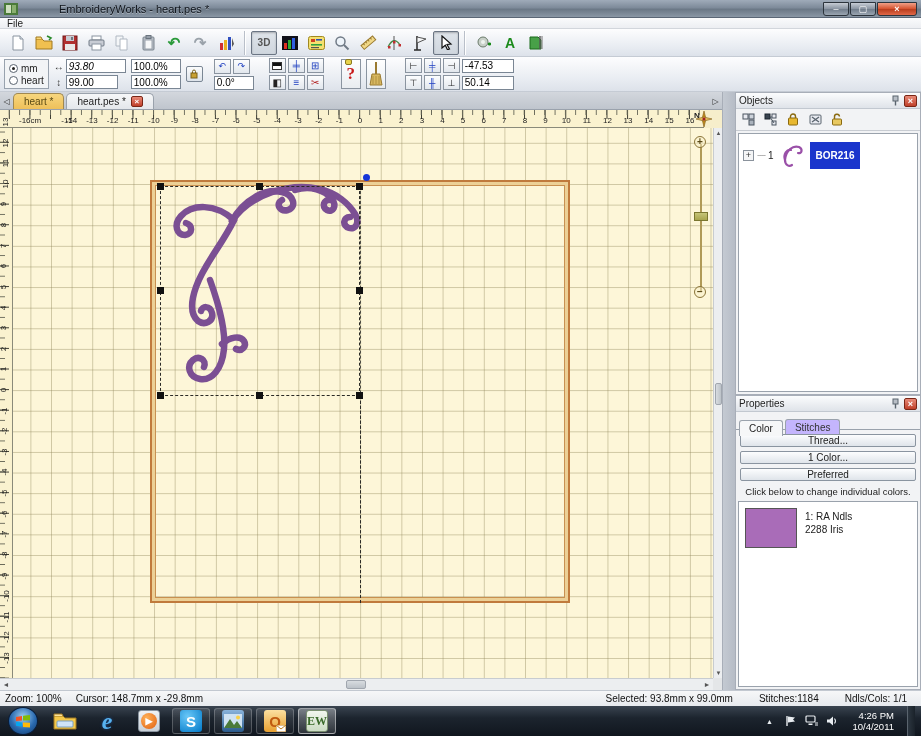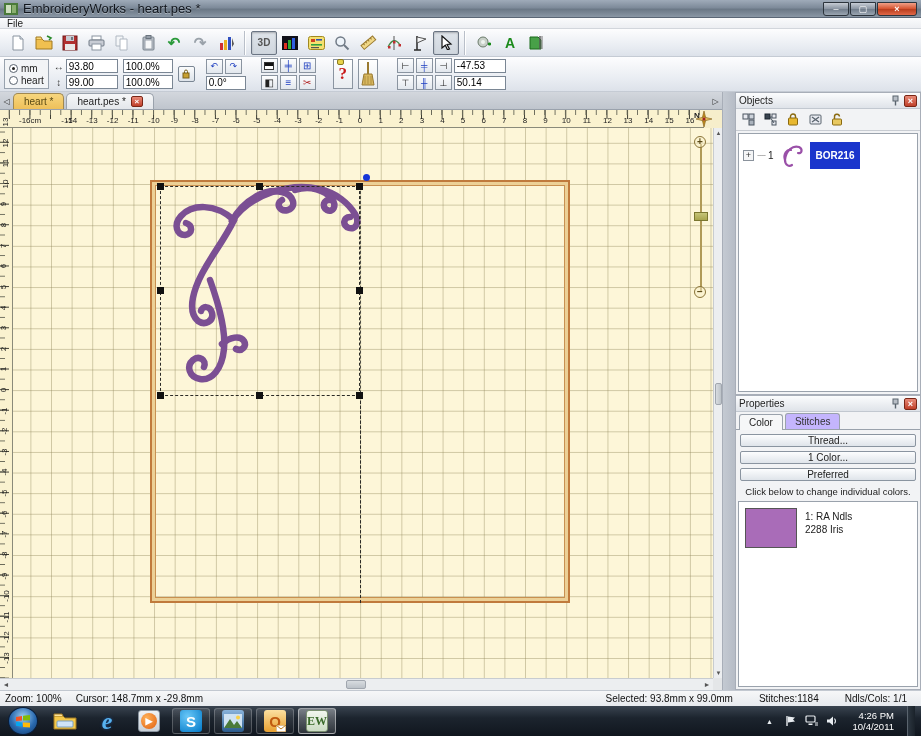--- a/index.html
+++ b/index.html
@@ -3,21 +3,21 @@
 <meta charset="utf-8">
 <style>
   * { margin:0; padding:0; box-sizing:border-box; }
   html,body { width:921px; height:736px; overflow:hidden; font-family:"Liberation Sans", sans-serif; }
   .screen { position:relative; width:921px; height:736px; background:#e8eaee; font-size:11px; color:#222; }
 
   
   .titlebar { height:18px; display:flex; align-items:center; padding:0 4px;
     background:linear-gradient(#9fabb9,#7e8b9a 45%,#6b7886 55%,#8a97a5); border-bottom:1px solid #5a6675; }
   .titlebar .appicon { width:14px; height:12px; margin-right:5px; }
-  .titlebar .title { color:#10151c; font-size:13px; text-shadow:0 1px 0 rgba(255,255,255,.35); flex:1; }
+  .titlebar .title { color:#10151c; font-size:11px; text-shadow:0 1px 0 rgba(255,255,255,.35); flex:1;margin-left:36px; }
   .wincontrols { display:flex; }
   .wincontrols .wbtn { width:26px; height:14px; margin-left:1px; border:1px solid #2c343c; border-radius:0 0 3px 3px;
     background:linear-gradient(#c6ccd4,#8893a0 50%,#707c8a 51%,#9aa5b1); color:#fff; font-size:9px; line-height:12px; text-align:center; }
   .wincontrols .close { background:linear-gradient(#f0a088,#d4502c 50%,#b83c1c 51%,#e06848); width:40px; font-weight:bold; }
 
   
   .menubar { height:11px; background:linear-gradient(#fafbfc,#eceef2); border-bottom:1px solid #d2d6dc; display:flex; align-items:center; }
   .menubar .menuitem { padding:0 7px; font-size:10px; line-height:11px; }
 
   
@@ -114,21 +114,21 @@
   .pclose { width:13px; height:12px; background:linear-gradient(#e88a78,#c0402a); border:1px solid #7a2616; border-radius:2px;
     color:#fff; font-size:9px; line-height:10px; text-align:center; font-weight:bold; }
   .objtoolbar { height:22px; display:flex; align-items:center; gap:4px; padding:0 4px; border-bottom:1px solid #c8ccd2; }
   .objtoolbar .obtn { width:18px; height:18px; display:flex; align-items:center; justify-content:center; }
   .objlist { flex:1; margin:2px; background:#fff; border:1px solid #9aa2ac; position:relative; }
   .objrow { display:flex; align-items:center; gap:3px; padding:6px 4px; }
   .expander { width:11px; height:11px; border:1px solid #8a929c; background:#f4f5f6; font-size:9px; line-height:9px; text-align:center; color:#333; }
   .treedash { color:#999; font-size:9px; letter-spacing:-1px; }
   .objsel { background:#1a35cc; color:#fff; font-size:10px; padding:8px 6px; font-weight:bold; }
 
-  .proptabs { display:flex; align-items:center; height:18px; padding:7px 3px; border-bottom:1px solid #9aa2ac; }
+  .proptabs { display:flex; align-items:flex-start; height:18px; padding:7px 3px; border-bottom:1px solid #9aa2ac; }
   .ptab { height:16px; padding:0 9px; font-size:10px; display:flex; align-items:center;
     border:1px solid #9aa2ac; border-bottom:none; border-radius:3px 3px 0 0; margin-right:2px; }
   .ptab.active { background:#f6f7f8; position:relative; top:1px; }
   .ptab.idle { background:#c4b5fd; color:#333; }
   .propbtns { display:flex; gap:4px; padding:4px 4px 2px;flex-direction:column; }
   .pbtn { flex:1; height:18px; border:1px solid #8a94a0; background:linear-gradient(#fcfdfe,#dfe4ea);
     font-size:10px; display:flex; align-items:center; justify-content:center; border-radius:2px; }
   .prophint { font-size:9.5px; text-align:center; padding:3px 0 4px; color:#222; }
   .colorlist { flex:1; margin:0 2px 2px; background:#fff; border:1px solid #9aa2ac; overflow:hidden; }
   .colorrow { display:flex; gap:8px; padding:6px; }
@@ -323,21 +323,21 @@
           <span>mm</span>
         </div>
       <div class="radio-row">
           <span class="rdot"></span>
           <span>heart</span>
         </div>
     </div>
     <div class="stack2">
       <div class="rowc">
           <span class="dimicon">↔</span>
-          <input class="fld" style="width: 52px;" value="93.80">
+          <input class="fld" style="width: 60px; font-style: italic;" value="93.80">
         </div>
       <div class="rowc">
           <span class="dimicon">↕</span>
           <input class="fld" style="width: 52px;" value="99.00">
         </div>
     </div>
     <div class="stack2">
       <div class="rowc">
           <input class="fld" style="width: 50px;" value="100.0%">
         </div>

